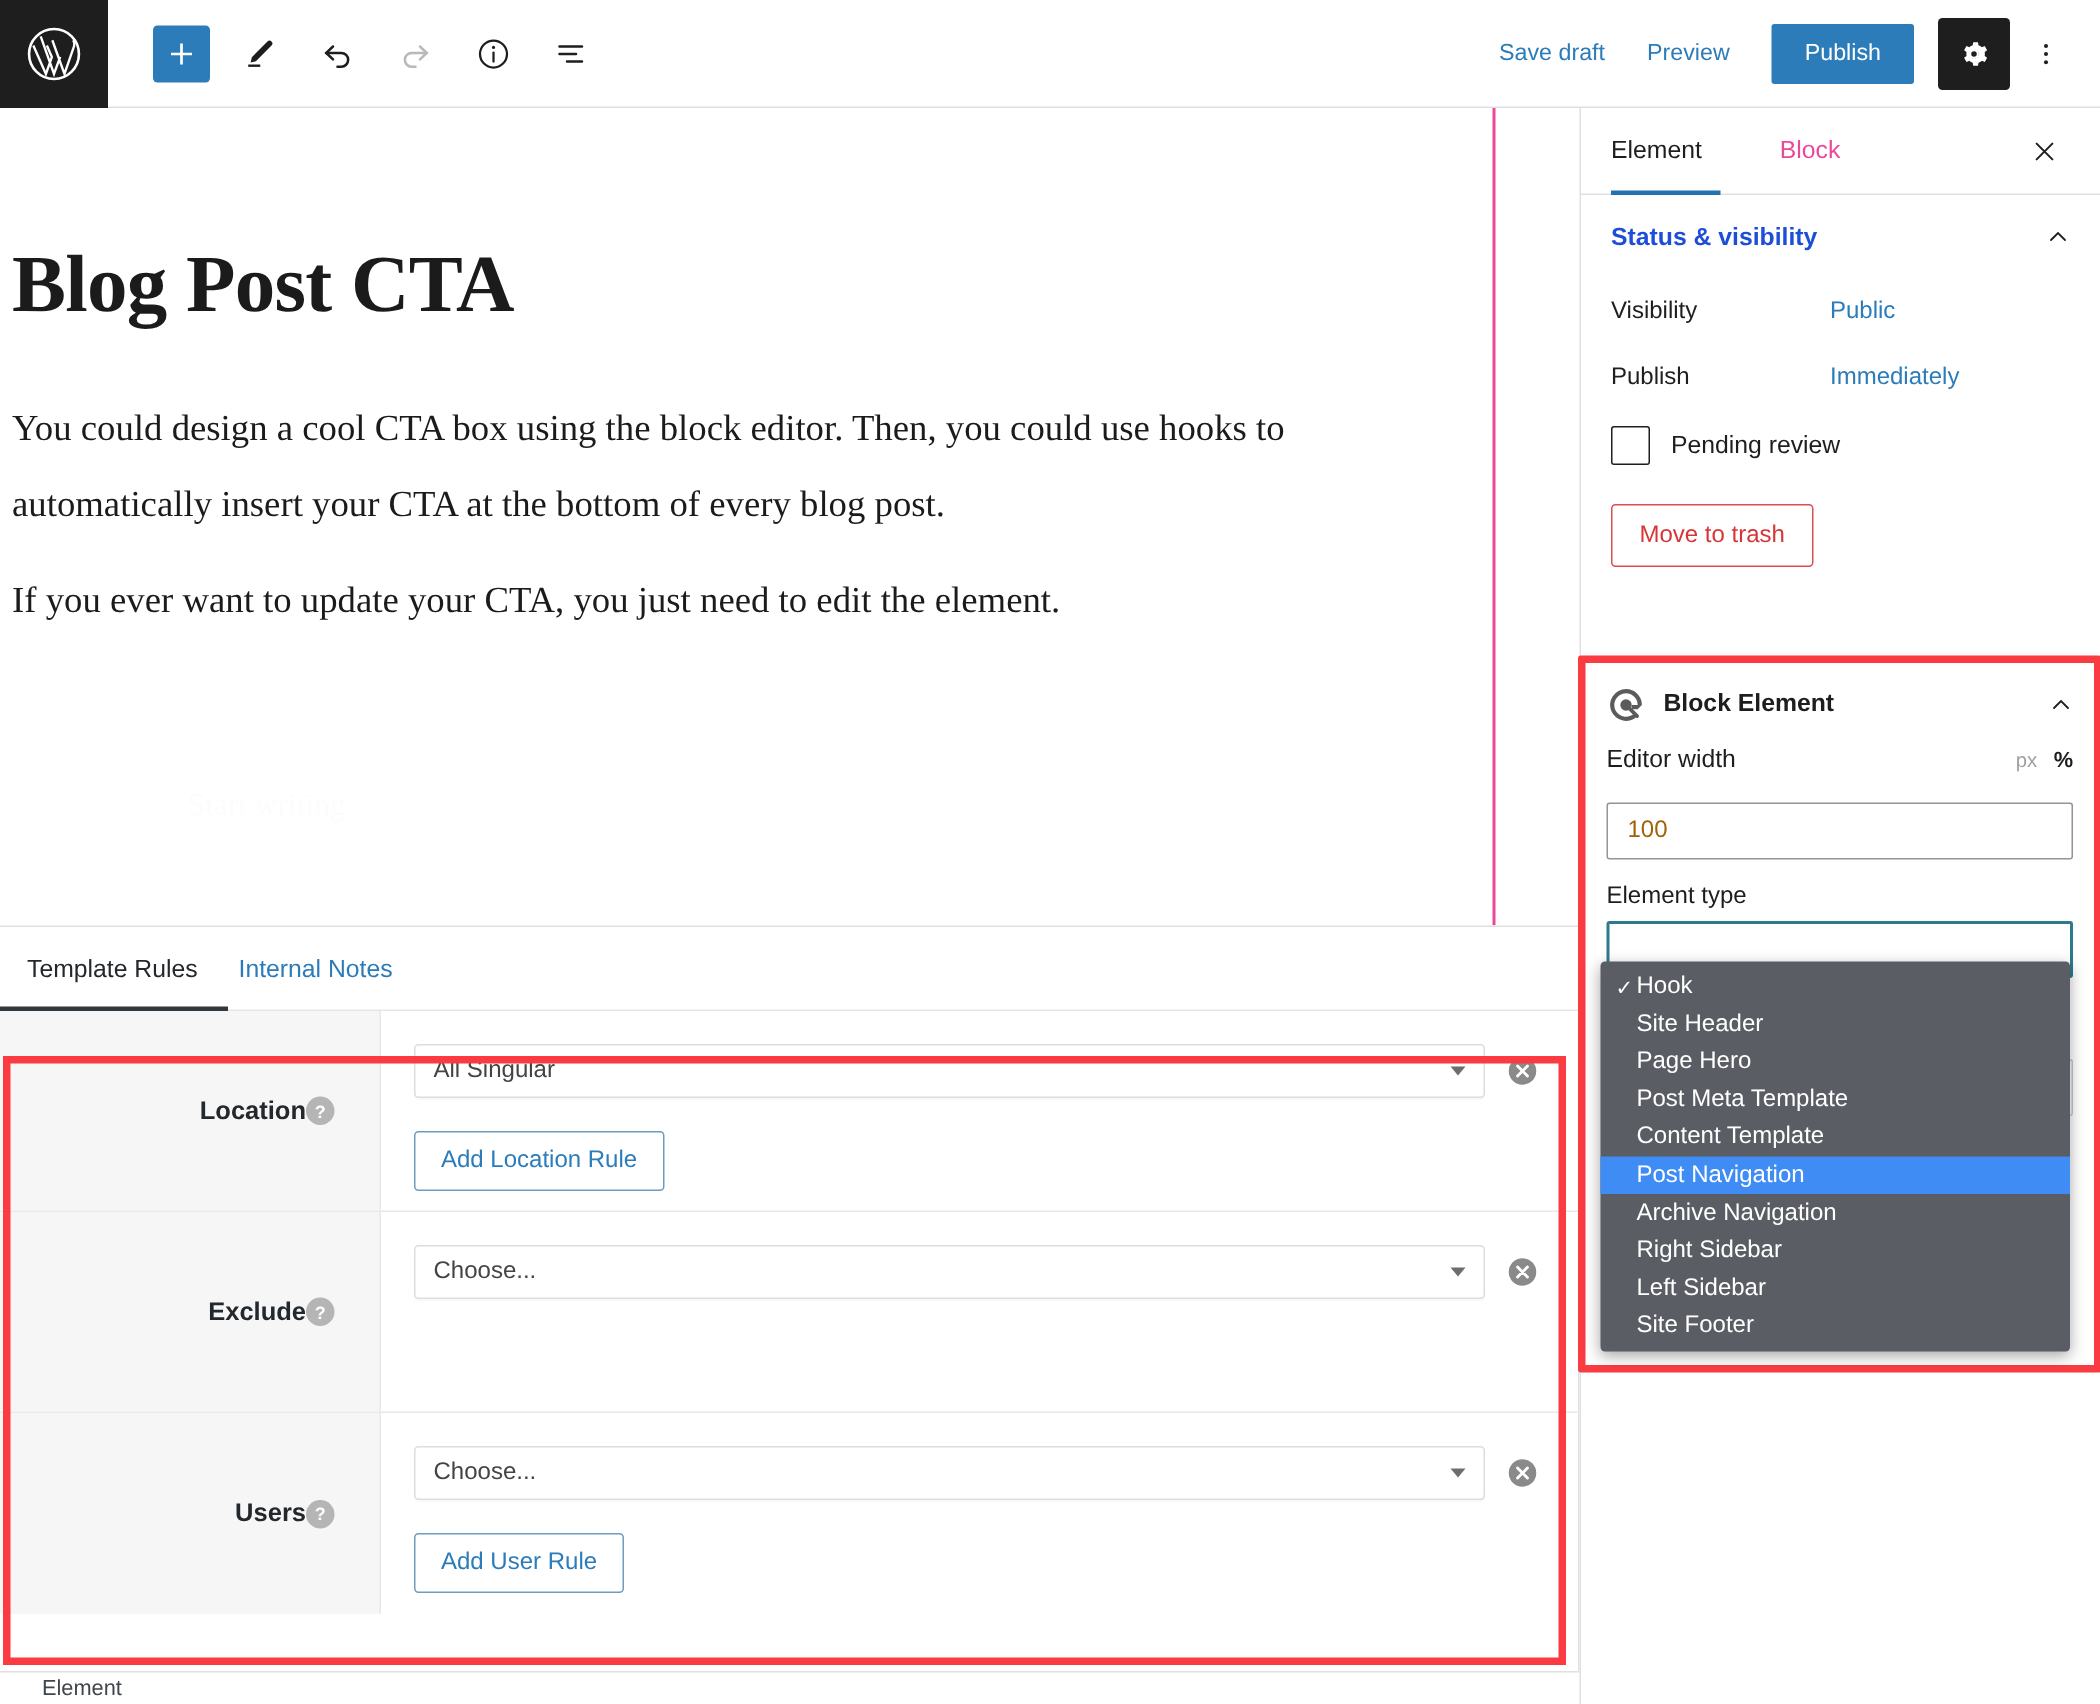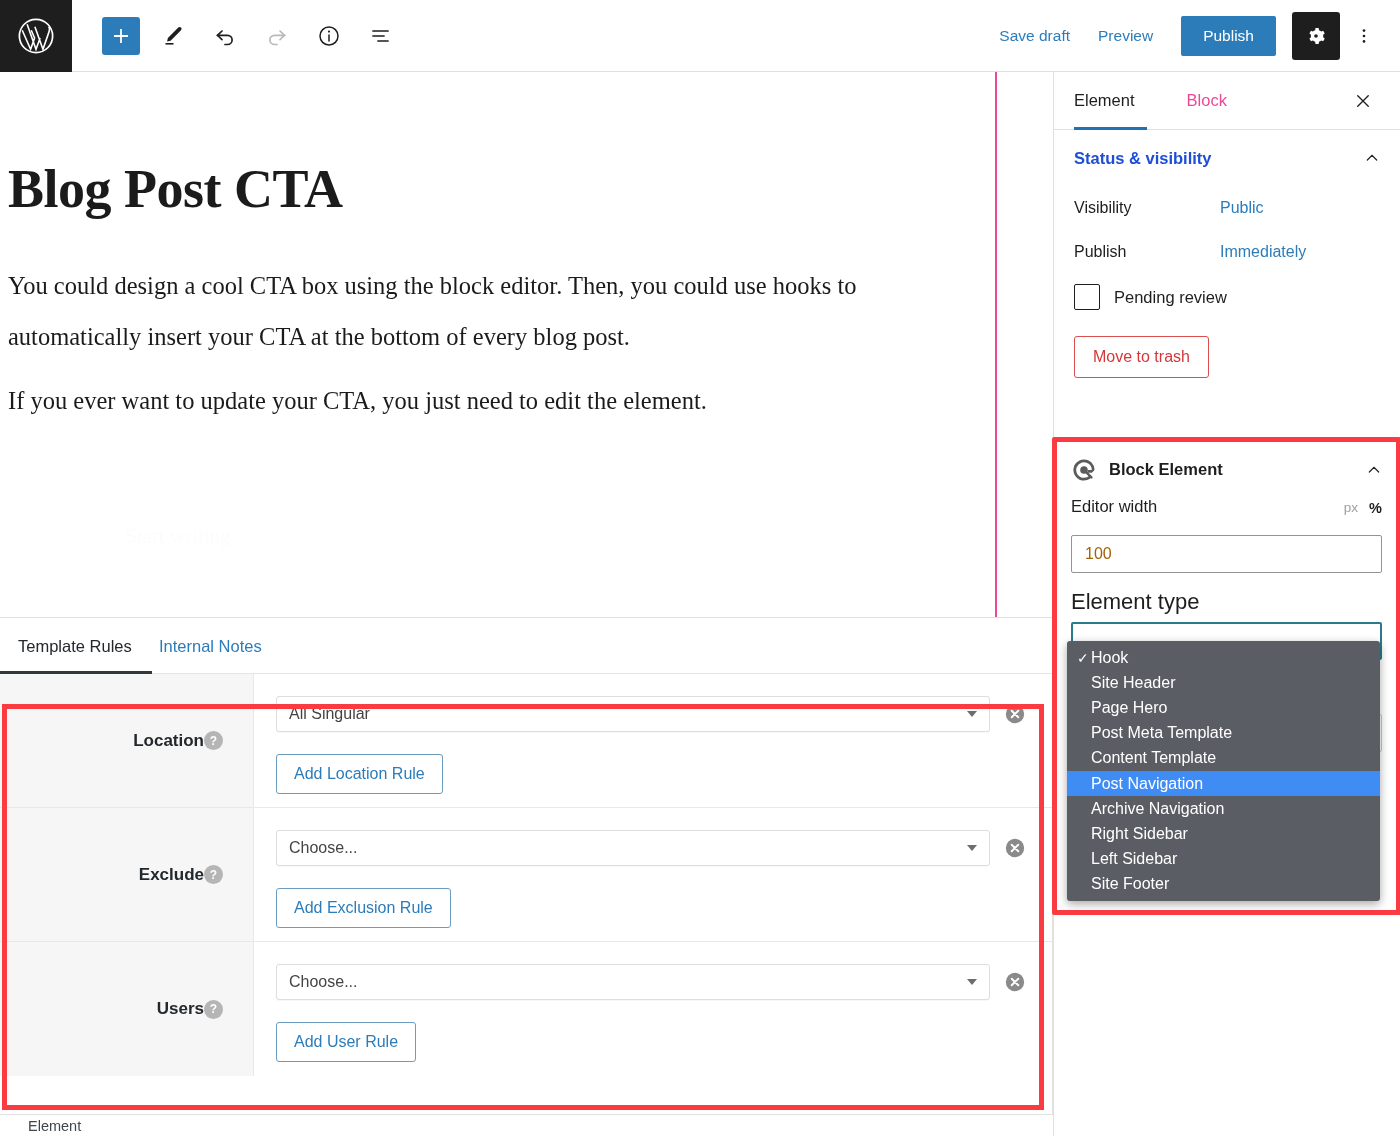--- a/index.html
+++ b/index.html
@@ -225,21 +225,21 @@
   .unit {
     background: none; border: none; cursor: pointer; padding: 0;
     font-size: 13.5px; color: #a0a0a0; font-family: "Liberation Sans", sans-serif;
   }
   .unit.active { color: #1e1e1e; font-weight: bold; font-size: 14.5px; }
   .be-input {
     width: 311px; height: 38px; border: 1px solid #949494; border-radius: 2px;
     background: #fff; font-size: 16px; color: #a16207; padding: 0 13px;
     font-family: "Liberation Sans", sans-serif; margin-top: 4px;
   }
-  .be-sublabel { font-size: 22px; color: #1e1e1e; margin-top: 16px; }
+  .be-sublabel { font-size: 16px; color: #1e1e1e; margin-top: 16px; }
   .be-select-focus {
     width: 311px; height: 38px; border: 2px solid #2d7a8c; border-radius: 2px;
     background: #fff; margin-top: 7px;
   }
   .be-hidden-input {
     width: 311px; height: 38px; border: 1px solid #c9c9c9; border-radius: 2px;
     background: #fff; margin-top: 54px;
   }
 
   
@@ -377,21 +377,20 @@
           <div class="select-line">
             <div class="rule-select">
               <span>Choose...</span>
               <span class="caret"></span>
             </div>
             <svg class="x-circle" viewBox="0 0 24 24">
               <circle cx="12" cy="12" r="10" fill="#8a8a8a"></circle>
               <path d="M8.4 8.4 L15.6 15.6 M15.6 8.4 L8.4 15.6" stroke="#fff" stroke-width="2.1" stroke-linecap="round"></path>
             </svg>
           </div>
-          <button class="add-rule-btn">Add Exclusion Rule</button>
         </div>
       </div>
 
       <div class="rule-row">
         <div class="rule-label-cell">
           <span class="rule-label">Users</span>
           <span class="help-dot">?</span>
         </div>
         <div class="rule-body">
           <div class="select-line">

